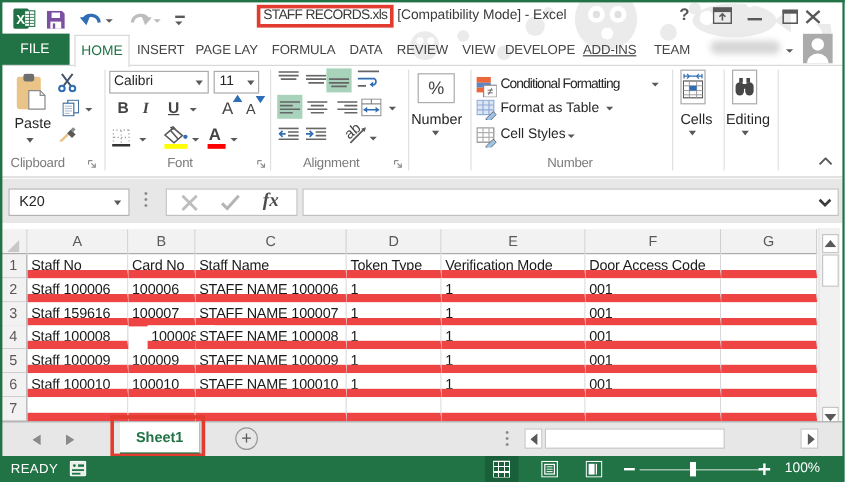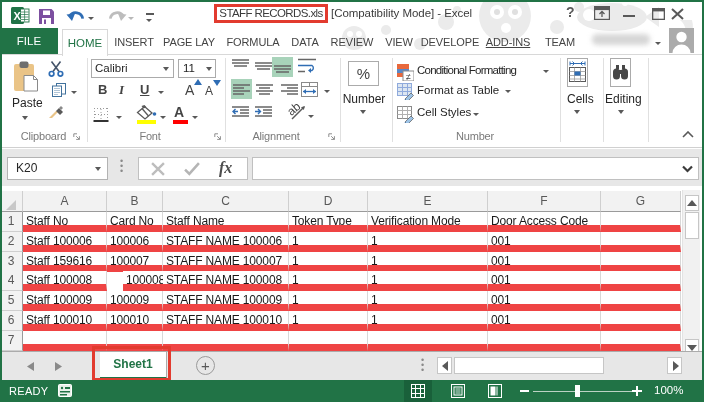--- a/index.html
+++ b/index.html
@@ -184,21 +184,21 @@
       <rect x="0.5" y="3" width="9" height="10.5" fill="#fff" stroke="#41719c"></rect>
       <path d="M2 5.5h6M2 7.5h6M2 9.5h6M2 11.5h4" stroke="#9cb6cd" stroke-width="0.8"></path>
     </svg>
     <div class="abs" style="left:71px;top:34px;line-height:0;"><span class="caretsm"></span></div>
 
     <svg class="ic" style="left:48px;top:48px;" width="17" height="16" viewBox="0 0 17 16">
       <path d="M1 15 L8 8 l3 0 l-7 7 z" fill="#eac487"></path>
       <path d="M8 8 l3 -3 l4 4 l-3 3 z" fill="#595959"></path>
       <path d="M11 5 l2 -2 l2 2 l-2 2 z" fill="#8a8a8a"></path>
     </svg>
-    <div class="glabel" style="left:16px;width:55px;text-align:center;">Clipboard</div>
+    <div class="glabel" style="left:4px;width:55px;text-align:center;">Clipboard</div>
     <svg class="launch" style="left:73px;" width="10" height="10" viewBox="0 0 10 10">
       <path d="M1 1 h4 M1 1 v4" stroke="#8a8a8a" stroke-width="1.2" fill="none"></path>
       <path d="M4 4 l4 4 M8 4 v4 h-4" stroke="#8a8a8a" stroke-width="1.2" fill="none"></path>
     </svg>
 
     <div class="combo" style="left:91px;top:4px;width:83px;height:19px;line-height:17px;padding-left:3px;">Calibri<span class="caret" style="position:absolute;right:4px;top:7px;"></span></div>
     <div class="combo" style="left:178px;top:4px;width:38px;height:19px;line-height:17px;padding-left:4px;">11<span class="caret" style="position:absolute;right:3px;top:7px;"></span></div>
     <div class="abs" style="left:98px;top:27px;font-size:13px;font-weight:bold;color:#444;">B</div>
     <div class="abs" style="left:119px;top:27px;font-size:13px;font-style:italic;font-weight:bold;color:#444;font-family:'Liberation Serif',serif;">I</div>
     <div class="abs" style="left:140px;top:27px;font-size:13px;font-weight:bold;color:#444;text-decoration:underline;">U</div>

